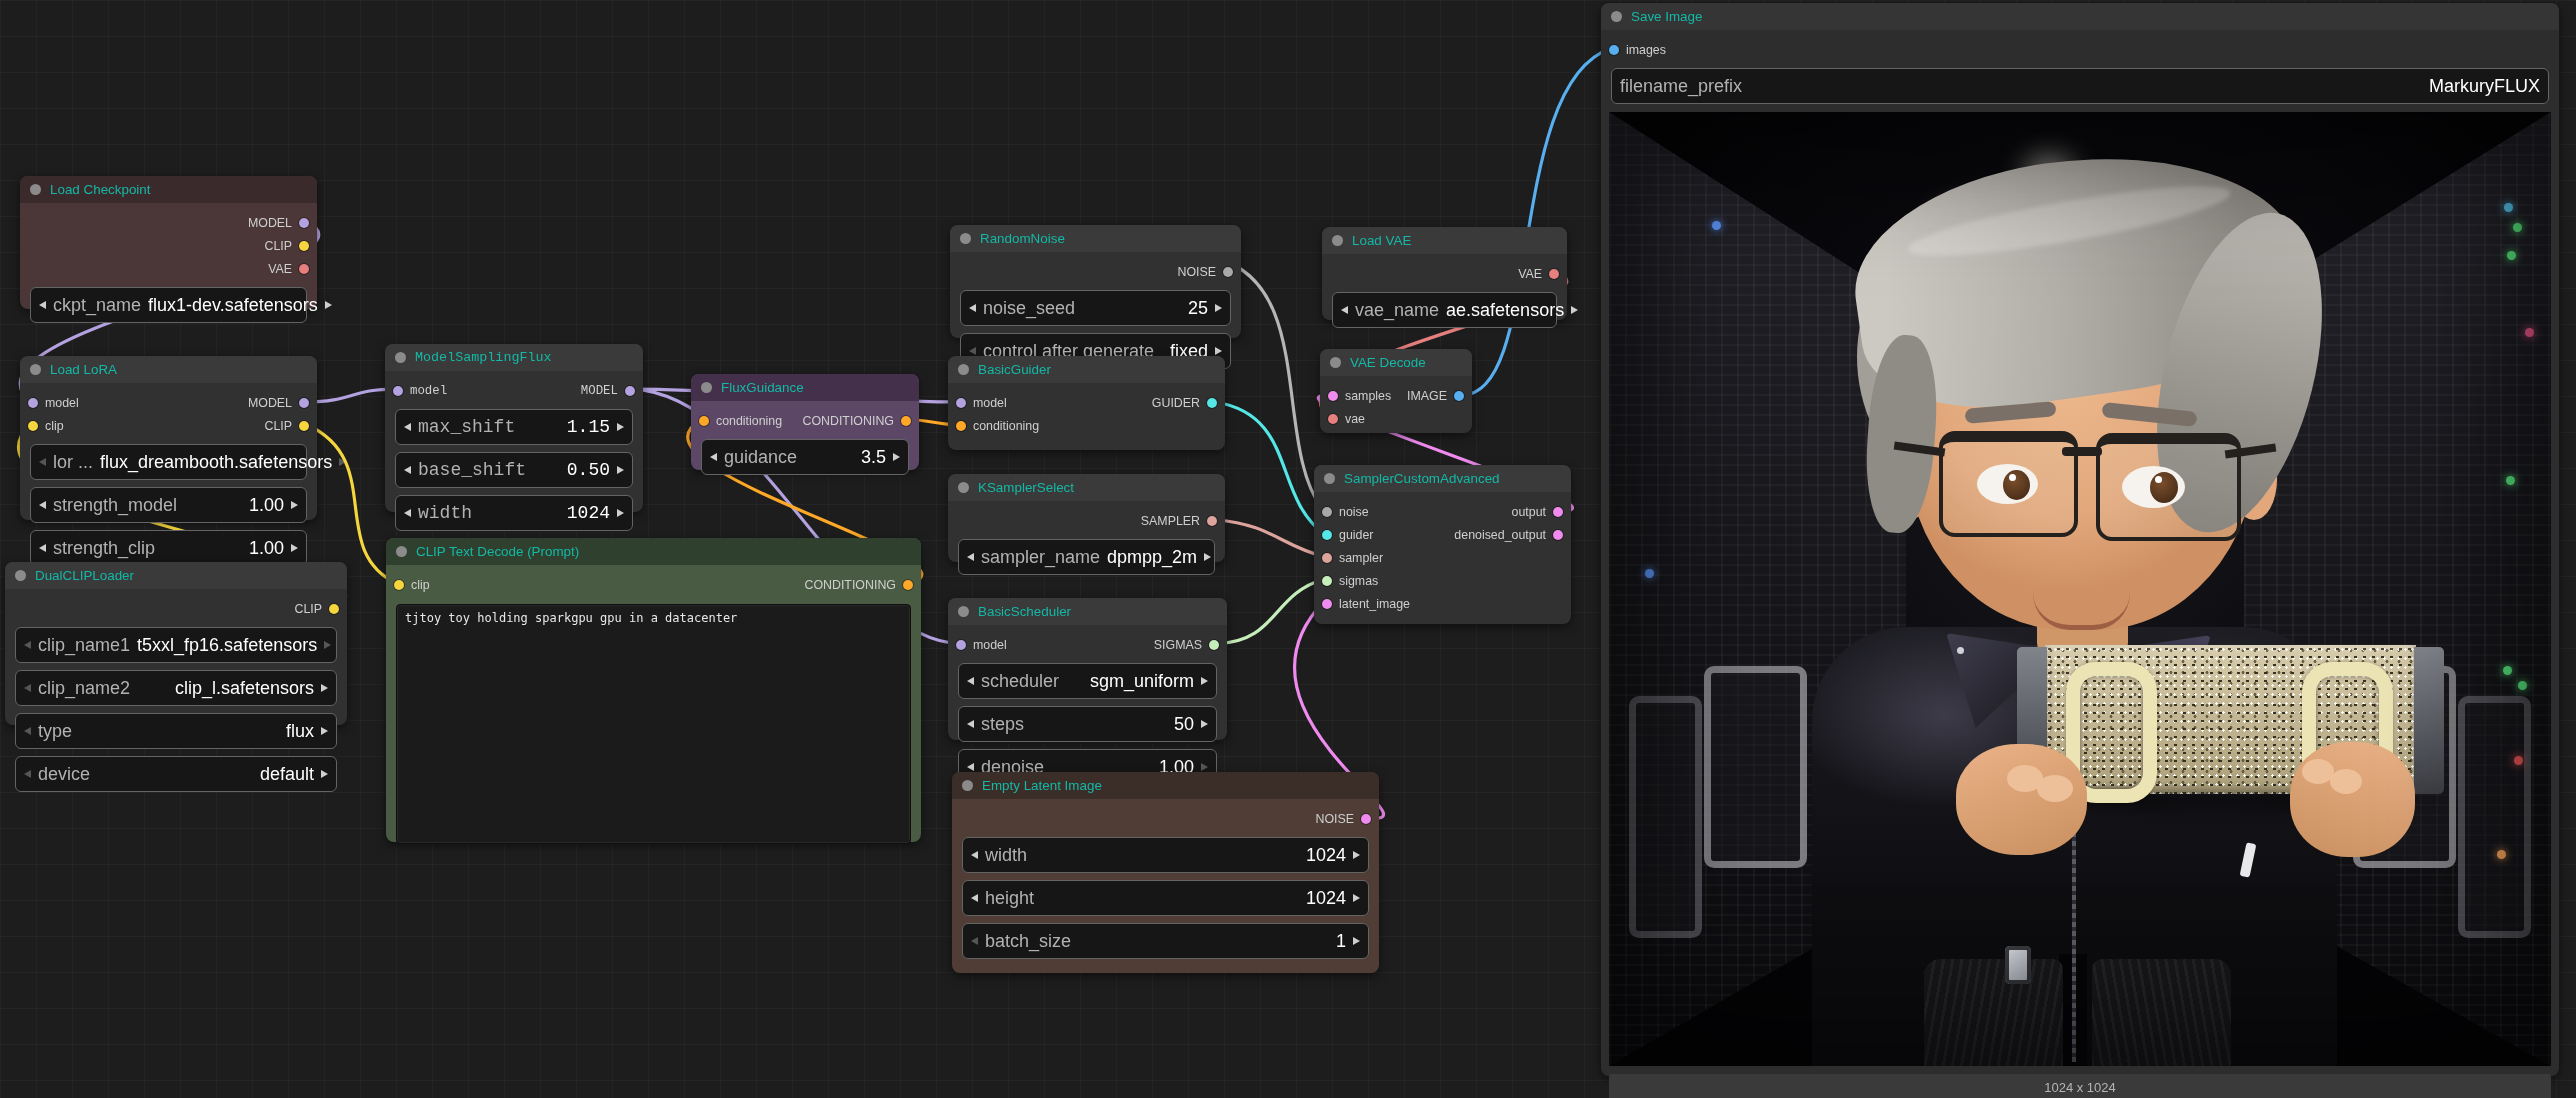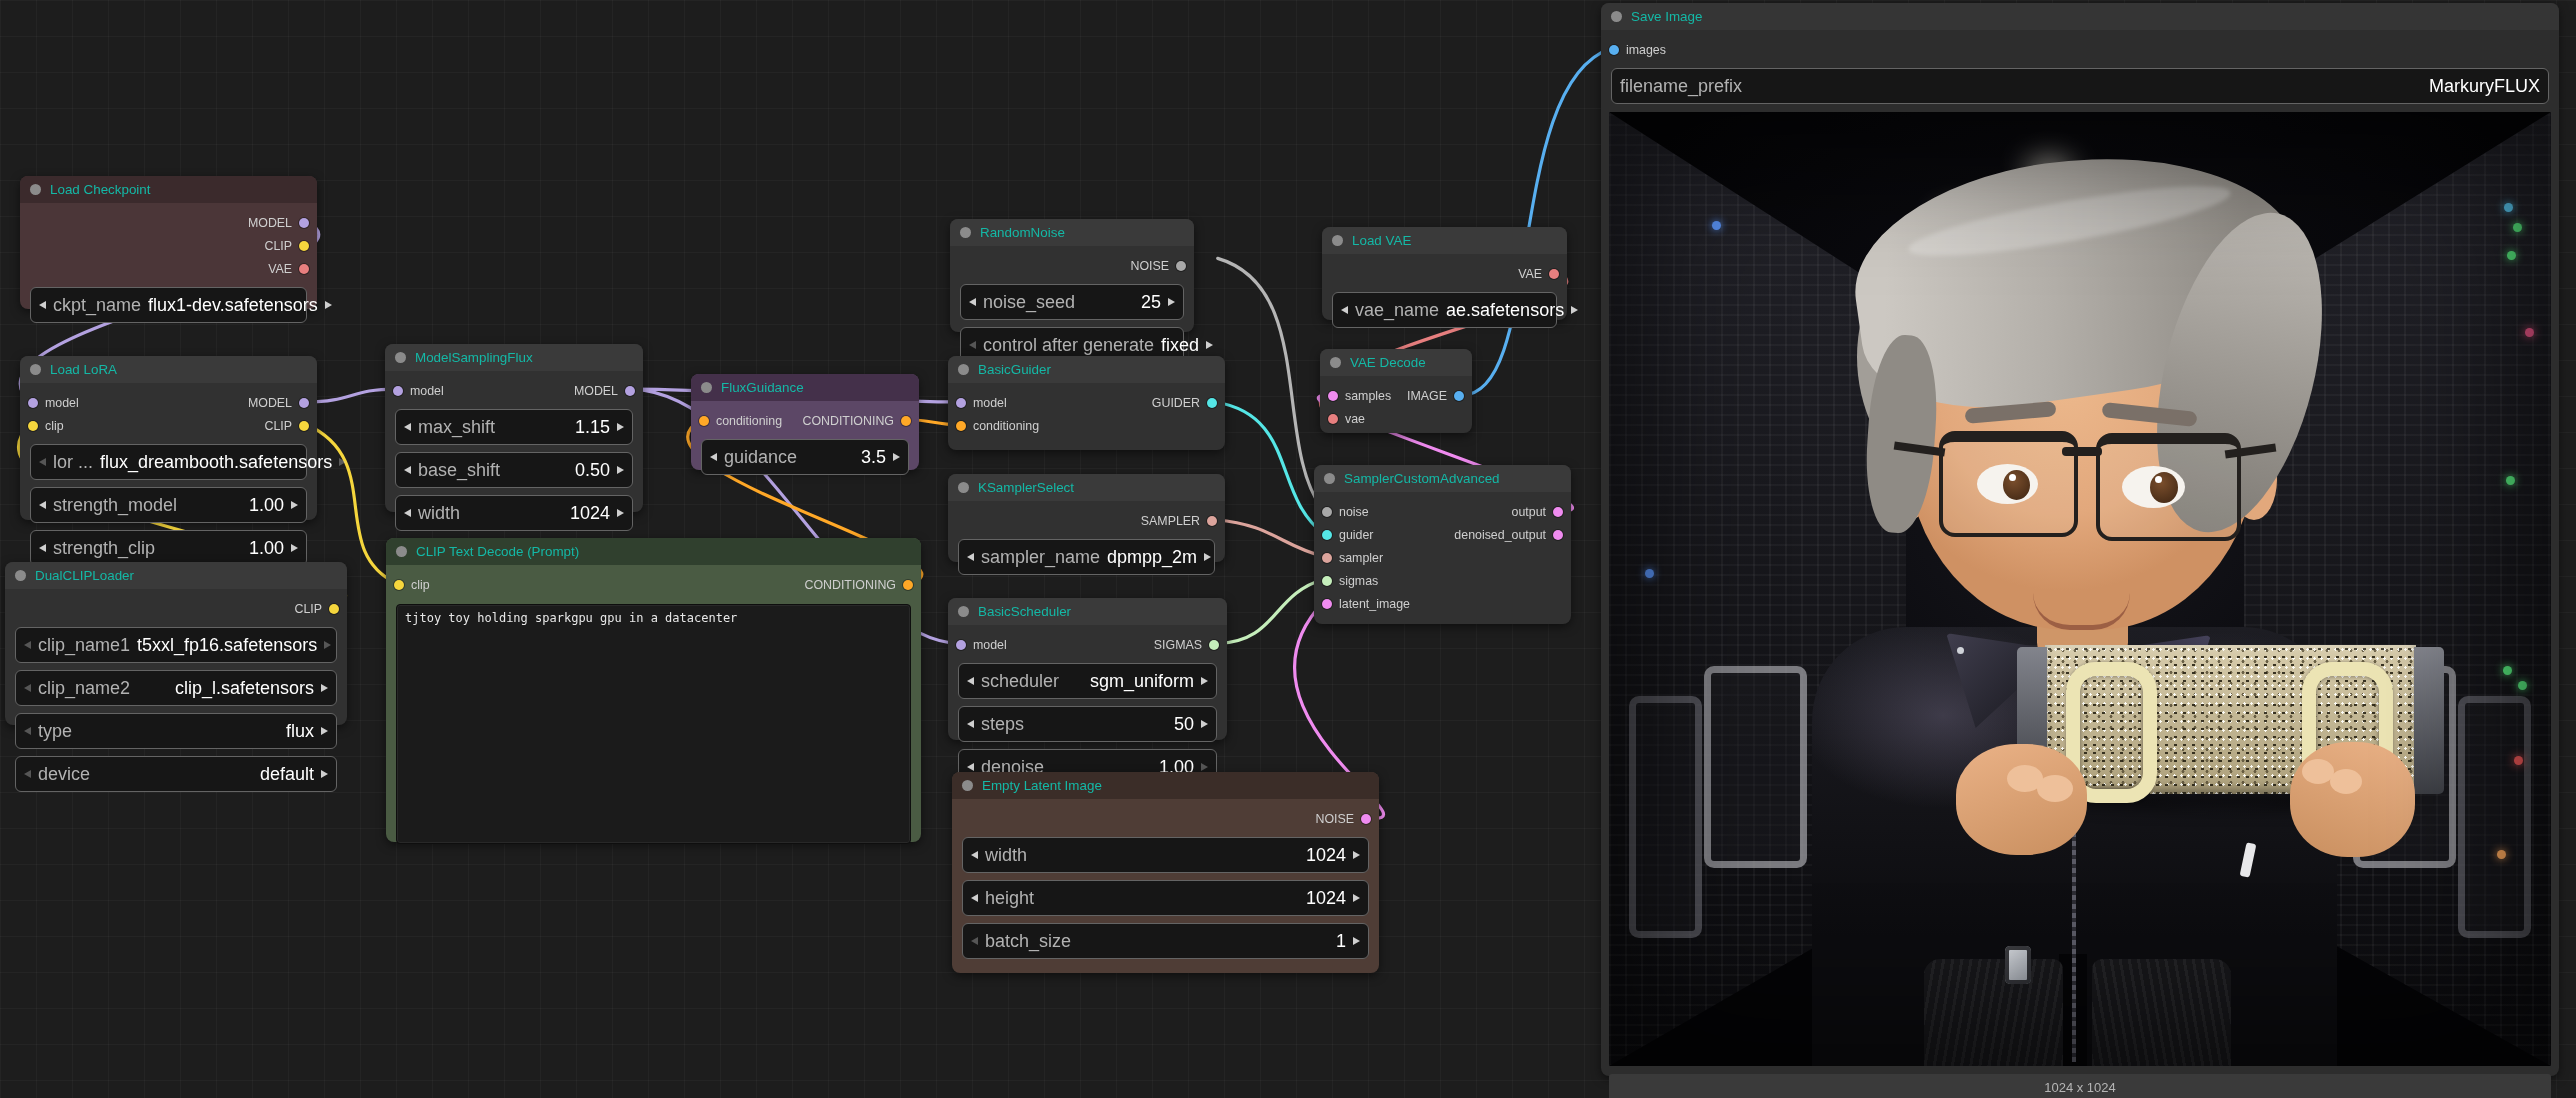--- a/index.html
+++ b/index.html
@@ -194,21 +194,21 @@
         </div>
     <div class="widget">
           <i class="arr arr-l dim"></i>
           <span class="wlbl">device</span>
           <span class="wval">default</span>
           <i class="arr arr-r"></i>
         </div>
   </div>
 </div>
 
-<div class="node" style="left:385px;top:344px;width:258px;height:168px;--hdr:#3a3a3a;--body:#313131;">
+<div class="node" style="left:385px;top:344px;width:258px;height:168px;font-family:Liberation Mono, monospace;--hdr:#3a3a3a;--body:#313131;">
   <div class="nhead">
         <span class="ndot"></span>
         <span>ModelSamplingFlux</span>
       </div>
   <div class="nbody">
     <div class="srow">
           <span class="sin">
             <i class="dot c-model"></i>
             <span class="slbl">model</span>
           </span>
@@ -282,21 +282,21 @@
           </span>
           <span class="sout">
             <span class="slbl">CONDITIONING</span>
             <i class="dot c-cond"></i>
           </span>
         </div>
     <div class="prompt">tjtoy toy holding sparkgpu gpu in a datacenter</div>
   </div>
 </div>
 
-<div class="node" style="left:950px;top:219px;width:244px;height:113px;--hdr:#3a3a3a;--body:#313131;">
+<div class="node" style="left:950px;top:225px;width:291px;height:113px;--hdr:#3a3a3a;--body:#313131;">
   <div class="nhead">
         <span class="ndot"></span>
         <span>RandomNoise</span>
       </div>
   <div class="nbody">
     <div class="srow">
           <span class="sout">
             <span class="slbl">NOISE</span>
             <i class="dot c-noise"></i>
           </span>

